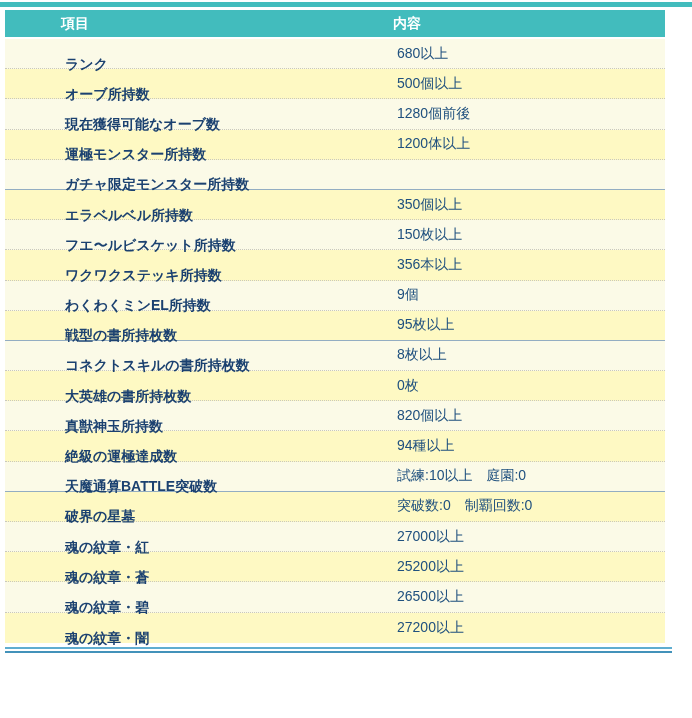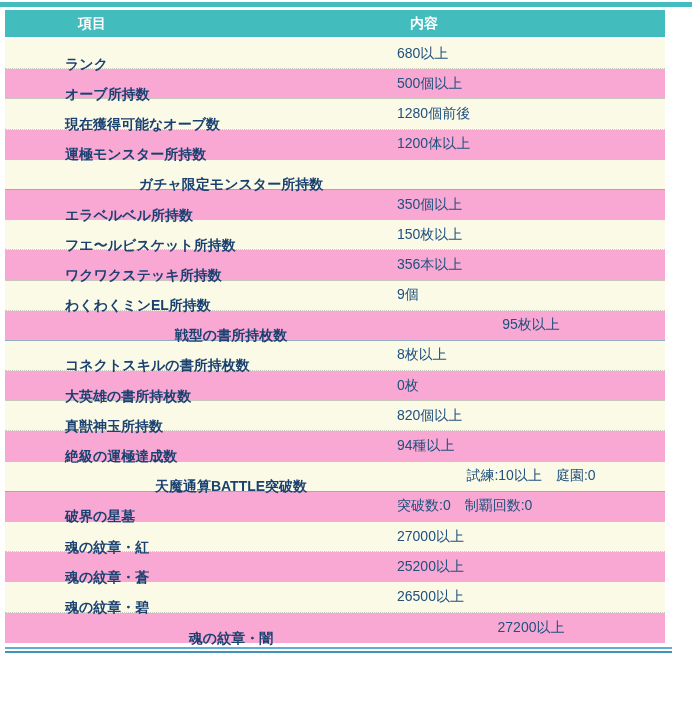--- a/index.html
+++ b/index.html
@@ -32,37 +32,37 @@
     display:flex;
     align-items:center;
     height:27px;
     background:var(--accent);
     color:#ffffff;
     font-weight:bold;
     font-size:14px;
     border-bottom:2px solid #ffffff;
   }
   .thead .col-item{
-    padding-left:73px;
+    padding-left:56px;
     width:332px;
     flex:none;
     box-sizing:content-box;
   }
   .thead .col-value{flex:1;}
   .row{
     display:flex;
     align-items:center;
     height:30.2px;
     box-sizing:border-box;
-    background:#f9a8d4;
+    background:#fef9c3;
     border-bottom:1px dotted var(--dotted);
     font-size:14px;
   }
   .row:nth-child(odd){background:var(--row-alt);}
-  .row:nth-child(5n){border-bottom:1px solid var(--group);text-align:center;}
+  .row:nth-child(5n){border-bottom:1px solid var(--group);}
   .row:last-child{border-bottom:none;}
   .cell-item{
     padding-left:60px;
     width:332px;
     flex:none;
     font-weight:bold;
     color:var(--item-text);
     white-space:nowrap;
     overflow:hidden;
     margin-top:22px;

